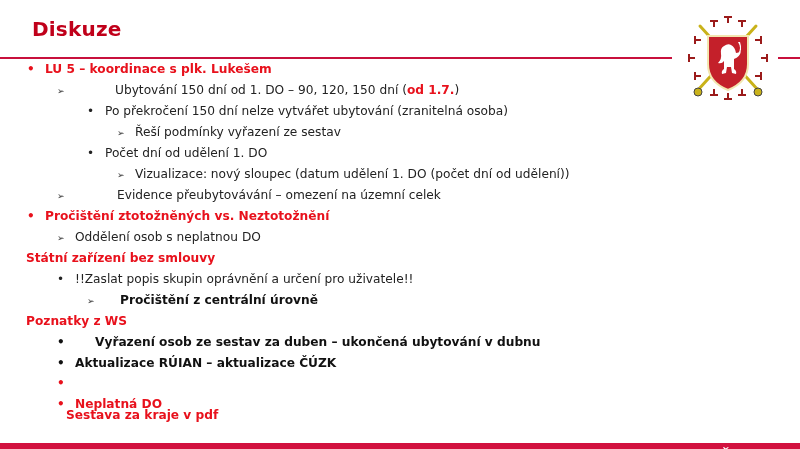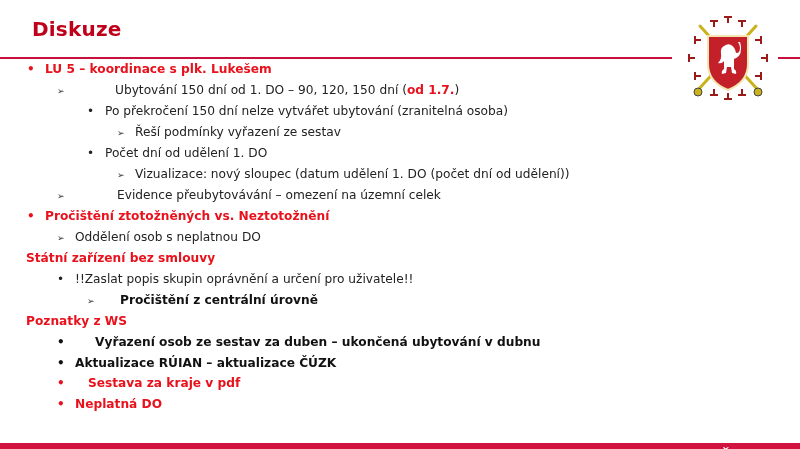--- a/index.html
+++ b/index.html
@@ -171,21 +171,21 @@
       <span class="txt" style="left:75px;margin-left:20px;">Vyřazení osob ze sestav za duben – ukončená ubytování v dubnu</span>
     </div>
 
     <div class="line bold" style="left:0; top:296px;">
       <span class="bul" style="left:57px;">•</span>
       <span class="txt" style="left:75px;">Aktualizace RÚIAN – aktualizace ČÚZK</span>
     </div>
 
     <div class="line red bold" style="left:0; top:316px;">
       <span class="bul" style="left:57px;">•</span>
-      <span class="txt" style="left:88px;">Sestava za kraje v pdf</span>
+      <span class="txt" style="left:66px;margin-top:32px;">Sestava za kraje v pdf</span>
     </div>
 
     <div class="line red bold" style="left:0; top:337px;">
       <span class="bul" style="left:57px;">•</span>
       <span class="txt" style="left:75px;">Neplatná DO</span>
     </div>
   </div>
 
   <div class="footer">
     <svg class="mz-logo" viewBox="0 0 74 17">

